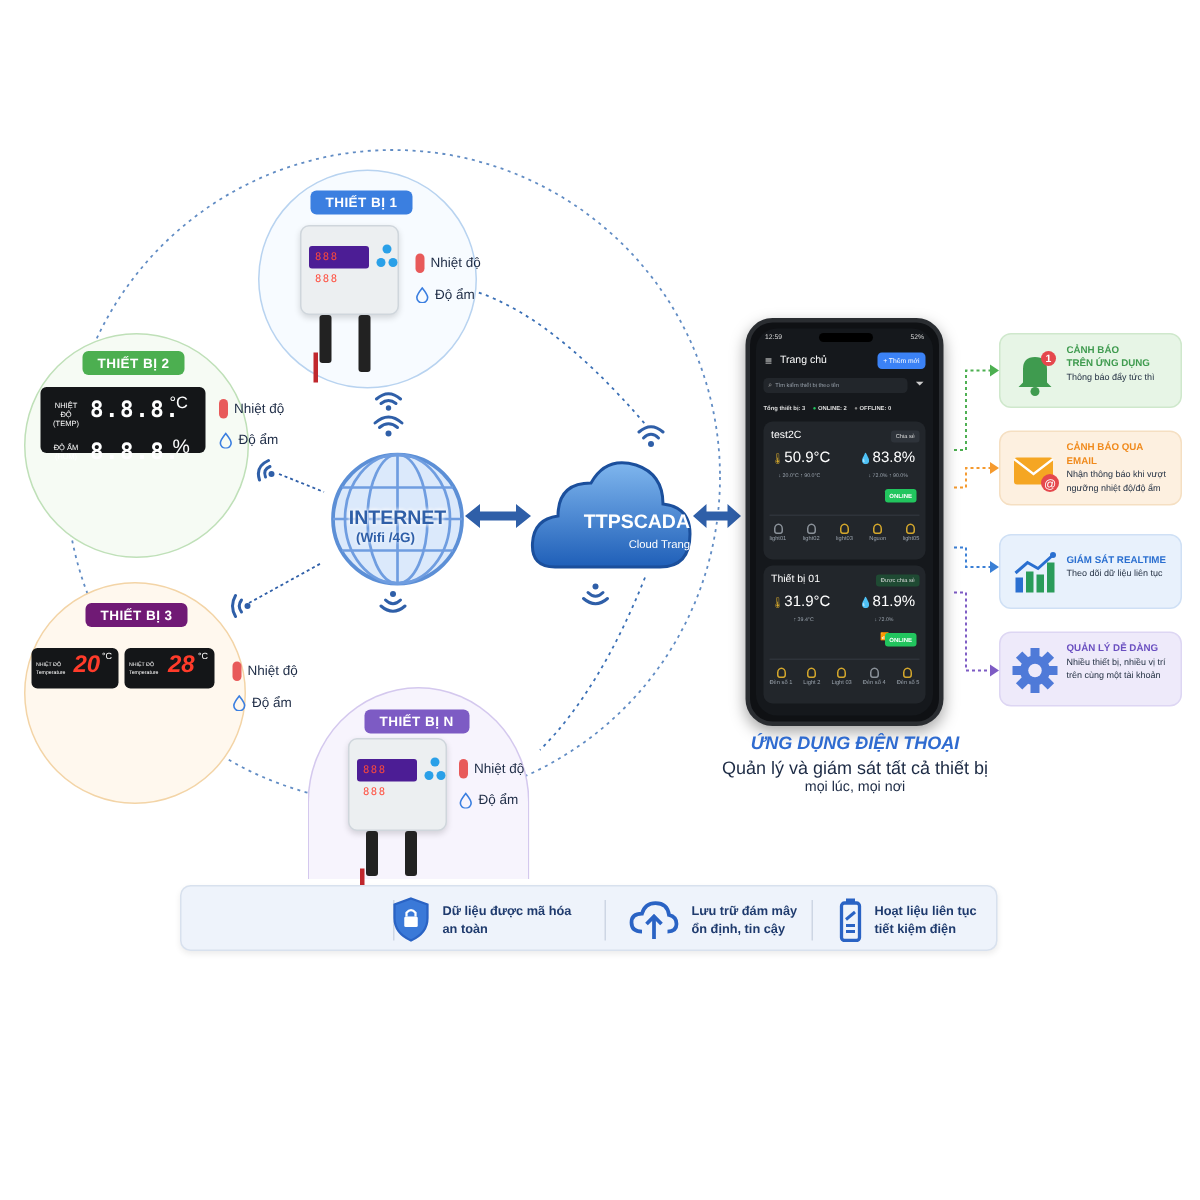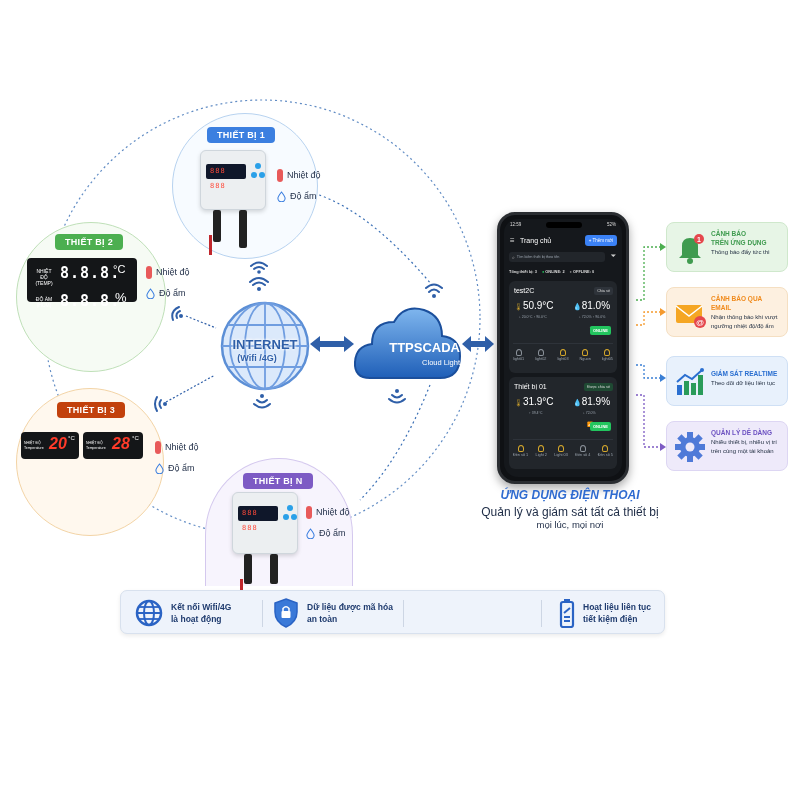--- a/index.html
+++ b/index.html
@@ -6,21 +6,21 @@
   body{width:800px;height:800px;background:#fff;font-family:"Liberation Sans",sans-serif;position:relative;overflow:hidden;color:#1d2b45}
   .abs{position:absolute}
   svg.lines{position:absolute;left:0;top:0;width:800px;height:800px;pointer-events:none}
   .node{position:absolute;border-radius:50%}
   .badge{position:absolute;color:#fff;font-weight:bold;font-size:9px;padding:3px 10px;border-radius:4px;letter-spacing:.3px;white-space:nowrap}
   .legend{position:absolute;font-size:9px;color:#1d2b45;line-height:15px}
   .legend div{display:flex;align-items:center;gap:4px;margin-bottom:6px}
   .therm{width:6px;height:13px;border-radius:3px;background:#e85a5a;display:inline-block;position:relative}
   .drop{width:9px;height:11px;display:inline-block}
   .box{position:absolute;background:#eceff1;border:1px solid #cfd6dc;border-radius:6px;box-shadow:0 2px 4px rgba(0,0,0,.15)}
-  .box .disp{position:absolute;left:10px;top:13px;width:60px;height:15px;background:#0f172a;border-radius:2px;color:#ff4a3a;font-family:"DejaVu Sans Mono",monospace;font-size:9px;line-height:15px;padding-left:4px;letter-spacing:1px}
+  .box .disp{position:absolute;left:10px;top:13px;width:60px;height:15px;background:#4c1d95;border-radius:2px;color:#ff4a3a;font-family:"DejaVu Sans Mono",monospace;font-size:9px;line-height:15px;padding-left:4px;letter-spacing:1px}
   .box .led{position:absolute;width:6px;height:6px;border-radius:50%;background:#2aa0e8}
   .cable{position:absolute;width:8px;height:40px;background:#222;border-radius:2px}
   .cable.red::after{content:"";position:absolute;left:-4px;top:25px;width:3px;height:20px;background:#c0272d}
   .panel{position:absolute;background:#141618;border-radius:4px;color:#fff}
   .seg{font-family:"DejaVu Sans Mono",monospace;color:#fff;font-weight:bold;letter-spacing:1px}
   .globe-label{position:absolute;text-align:center;color:#2f5fa8;font-weight:bold}
   .cloud-text{position:absolute;text-align:right;color:#fff}
   
   .phone{position:absolute;left:497px;top:212px;width:132px;height:272px;background:#0f1114;border-radius:18px;border:3px solid #2a2d31;box-shadow:0 4px 10px rgba(0,0,0,.35)}
   .scr{position:absolute;left:4px;top:4px;right:4px;bottom:4px;background:#15181c;border-radius:14px;overflow:hidden;color:#e6e8ea}
@@ -100,21 +100,21 @@
     </div>
   <div>
       <svg class="drop" viewBox="0 0 10 12">
         <path d="M5 1 C5 1 1 6 1 8 A4 4 0 0 0 9 8 C9 6 5 1 5 1Z" fill="none" stroke="#3b7fe0" stroke-width="1.2"></path>
       </svg>
       <span>Độ ẩm</span>
     </div>
 </div>
 
 <div class="node" style="left:16px;top:388px;width:148px;height:148px;background:#fff8ee;border:1.5px solid #f3d4a6"></div>
-<div class="badge" style="left:57px;top:402px;background:#c2410c">THIẾT BỊ 3</div>
+<div class="badge" style="left:57px;top:402px;background:#701a75">THIẾT BỊ 3</div>
 <div class="panel" style="left:21px;top:432px;width:58px;height:27px">
   <div class="abs" style="left:3px;top:9px;font-size:3.5px;line-height:4.5px"><span>NHIỆT ĐỘ</span><br><span>Temperature</span></div>
   <div class="abs" style="left:28px;top:3px;font-size:16px;color:#ff3b2a;font-style:italic;font-weight:bold">20</div>
   <div class="abs" style="left:47px;top:3px;font-size:6px">°C</div>
 </div>
 <div class="panel" style="left:83px;top:432px;width:60px;height:27px">
   <div class="abs" style="left:3px;top:9px;font-size:3.5px;line-height:4.5px"><span>NHIỆT ĐỘ</span><br><span>Temperature</span></div>
   <div class="abs" style="left:29px;top:3px;font-size:16px;color:#ff3b2a;font-style:italic;font-weight:bold">28</div>
   <div class="abs" style="left:49px;top:3px;font-size:6px">°C</div>
 </div>
@@ -226,21 +226,21 @@
 <svg class="abs" style="left:352px;top:300px" width="112" height="84" viewBox="0 0 112 84">
   <defs>
       <linearGradient id="cg" x1="0" y1="0" x2="0" y2="1">
         <stop offset="0" stop-color="#7fb6ee"></stop>
         <stop offset="1" stop-color="#1f5fb8"></stop>
       </linearGradient>
     </defs>
   <path d="M18 78 Q2 78 3 62 Q4 46 20 44 Q20 22 42 22 Q52 4 72 10 Q90 16 90 36 Q108 38 108 56 Q108 78 88 78Z" fill="url(#cg)" stroke="#1b4f9c" stroke-width="2"></path>
 </svg>
 <div class="cloud-text" style="left:360px;top:340px;width:100px;font-size:13px;font-weight:bold">TTPSCADA</div>
-<div class="cloud-text" style="left:360px;top:358px;width:100px;font-size:7.5px">Cloud Light</div>
+<div class="cloud-text" style="left:360px;top:358px;width:100px;font-size:7.5px">Cloud Trang</div>
 
 <div class="phone">
   <div class="scr">
     <div class="abs" style="left:42px;top:3px;width:36px;height:6px;background:#000;border-radius:4px"></div>
     <div class="abs small" style="left:6px;top:3px;color:#ddd">12:59</div>
     <div class="abs small" style="right:6px;top:3px;color:#ddd">52%</div>
     <div class="abs" style="left:6px;top:17px;font-size:8px;color:#ddd">≡</div>
     <div class="abs" style="left:16px;top:18px;font-size:7px;color:#fff">Trang chủ</div>
     <div class="abs" style="right:5px;top:16px;background:#3b82f6;color:#fff;font-size:4.5px;padding:3px 4px;border-radius:3px">+ Thêm mới</div>
     <div class="abs" style="left:5px;top:33px;width:96px;height:10px;background:#22262b;border-radius:3px;display:flex;align-items:center;padding-left:3px;gap:2px">
@@ -251,21 +251,21 @@
     <div class="abs" style="left:5px;top:50px;font-size:3.9px;display:flex;gap:5px;color:#ddd;font-weight:bold">
       <span>Tổng thiết bị: 3</span>
       <span><span style="color:#22c55e">● </span><span>ONLINE: 2</span></span>
       <span><span style="color:#888">● </span><span>OFFLINE: 0</span></span>
     </div>
 
     <div class="card" style="top:62px;height:92px">
       <div class="abs" style="left:5px;top:6px;font-size:7px;color:#fff">test2C</div>
       <div class="abs small" style="right:4px;top:6px;background:#2e333a;padding:2px 3px;border-radius:2px;font-size:3.8px;color:#ddd">Chia sẻ</div>
       <div class="abs" style="left:5px;top:19px;font-size:10px;color:#fff"><span style="color:#d4a72c;font-size:7px">🌡</span><span>50.9°C</span></div>
-      <div class="abs" style="left:64px;top:19px;font-size:10px;color:#fff"><span style="color:#3ab0d8;font-size:7px">💧</span><span>81.0%</span></div>
+      <div class="abs" style="left:64px;top:19px;font-size:10px;color:#fff"><span style="color:#3ab0d8;font-size:7px">💧</span><span>83.8%</span></div>
       <div class="abs small" style="left:10px;top:34px;font-size:3.5px">↓ 20.0°C ↑ 90.0°C</div>
       <div class="abs small" style="left:70px;top:34px;font-size:3.5px">↓ 72.0% ↑ 90.0%</div>
       <div class="abs" style="left:80px;top:45px;font-size:5px;color:#aaa">🗑</div>
       <div class="abs online" style="right:6px;top:45px">ONLINE</div>
       <div class="abs" style="left:4px;right:4px;top:62px;display:flex;justify-content:space-between;border-top:1px solid #2e333a;padding-top:5px" id="lights0">
           <div class="bulb">
             <i class="off"></i>
             <span>light01</span>
           </div>
           <div class="bulb">
@@ -371,40 +371,38 @@
         <rect x="2" y="14" width="7" height="6" transform="rotate(45 17 17)"></rect>
         <rect x="25" y="14" width="7" height="6" transform="rotate(45 17 17)"></rect>
       </g>
       <circle cx="17" cy="17" r="4.5" fill="#eeeafa"></circle>
     </svg>
   <div class="t" style="color:#6a4fc0">QUẢN LÝ DỄ DÀNG</div>
   <div class="d"><span>Nhiều thiết bị, nhiều vị trí</span><br><span>trên cùng một tài khoản</span></div>
 </div>
 
 <div class="bar">
-  <div class="bi" style="left:14px">
-    <svg width="28" height="28" viewBox="0 0 28 28">
-        <circle cx="14" cy="14" r="12" fill="none" stroke="#2a63c4" stroke-width="2.5"></circle>
-        <ellipse cx="14" cy="14" rx="5" ry="12" fill="none" stroke="#2a63c4" stroke-width="2"></ellipse>
-        <line x1="2" y1="14" x2="26" y2="14" stroke="#2a63c4" stroke-width="2"></line>
-        <line x1="4" y1="8" x2="24" y2="8" stroke="#2a63c4" stroke-width="1.8"></line>
-        <line x1="4" y1="20" x2="24" y2="20" stroke="#2a63c4" stroke-width="1.8"></line>
-      </svg>
-    <div class="txt"><span>Kết nối Wifi/4G</span><br><span>là hoạt động</span></div>
-  </div>
   <div class="sep" style="left:141px"></div>
-  <div class="bi" style="left:152px">
+  <div class="bi" style="left:140px">
     <svg width="26" height="30" viewBox="0 0 26 30">
         <path d="M13 1 L24 5 L24 14 Q24 24 13 29 Q2 24 2 14 L2 5Z" fill="#3a79d8" stroke="#2a63c4" stroke-width="1.5"></path>
         <rect x="8.5" y="13" width="9" height="7" rx="1" fill="#fff"></rect>
         <path d="M10 13 L10 10.5 Q13 7 16 10.5 L16 13" fill="none" stroke="#fff" stroke-width="1.5"></path>
       </svg>
     <div class="txt"><span>Dữ liệu được mã hóa</span><br><span>an toàn</span></div>
   </div>
   <div class="sep" style="left:282px"></div>
+  <div class="bi" style="left:298px">
+    <svg width="34" height="28" viewBox="0 0 34 28">
+        <path d="M9 22 Q2 22 2 16 Q2 10 9 10 Q11 3 18 3 Q26 3 27 11 Q32 12 32 17 Q32 22 26 22" fill="none" stroke="#2a63c4" stroke-width="2.5"></path>
+        <line x1="17" y1="27" x2="17" y2="13" stroke="#2a63c4" stroke-width="2.5"></line>
+        <polyline points="12,17 17,12 22,17" fill="none" stroke="#2a63c4" stroke-width="2.5"></polyline>
+      </svg>
+    <div class="txt"><span>Lưu trữ đám mây</span><br><span>ổn định, tin cậy</span></div>
+  </div>
   <div class="sep" style="left:420px"></div>
   <div class="bi" style="left:438px">
     <svg width="16" height="30" viewBox="0 0 16 30">
         <rect x="5" y="1" width="6" height="3" fill="#2a63c4"></rect>
         <rect x="2" y="4" width="12" height="25" rx="2" fill="none" stroke="#2a63c4" stroke-width="2.2"></rect>
         <line x1="5" y1="19" x2="11" y2="19" stroke="#2a63c4" stroke-width="2"></line>
         <line x1="5" y1="23" x2="11" y2="23" stroke="#2a63c4" stroke-width="2"></line>
         <line x1="5" y1="15" x2="11" y2="10" stroke="#2a63c4" stroke-width="2"></line>
       </svg>
     <div class="txt"><span>Hoạt liệu liên tục</span><br><span>tiết kiệm điện</span></div>

